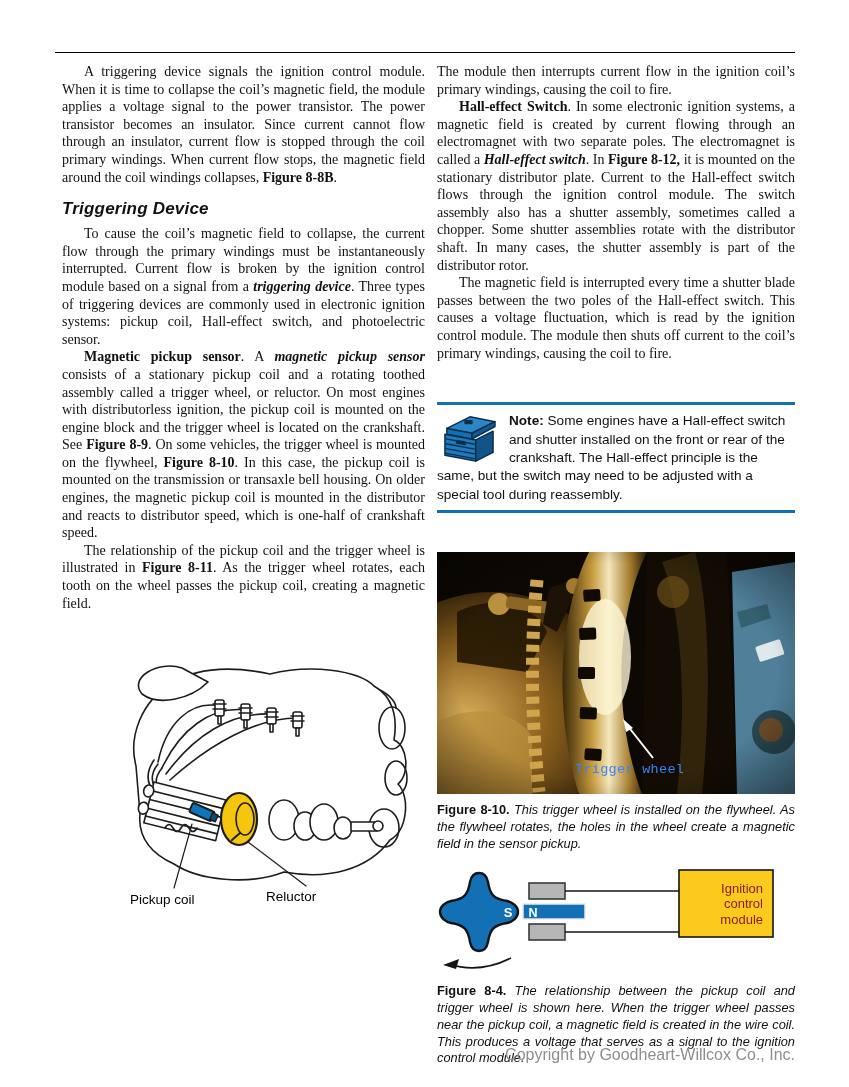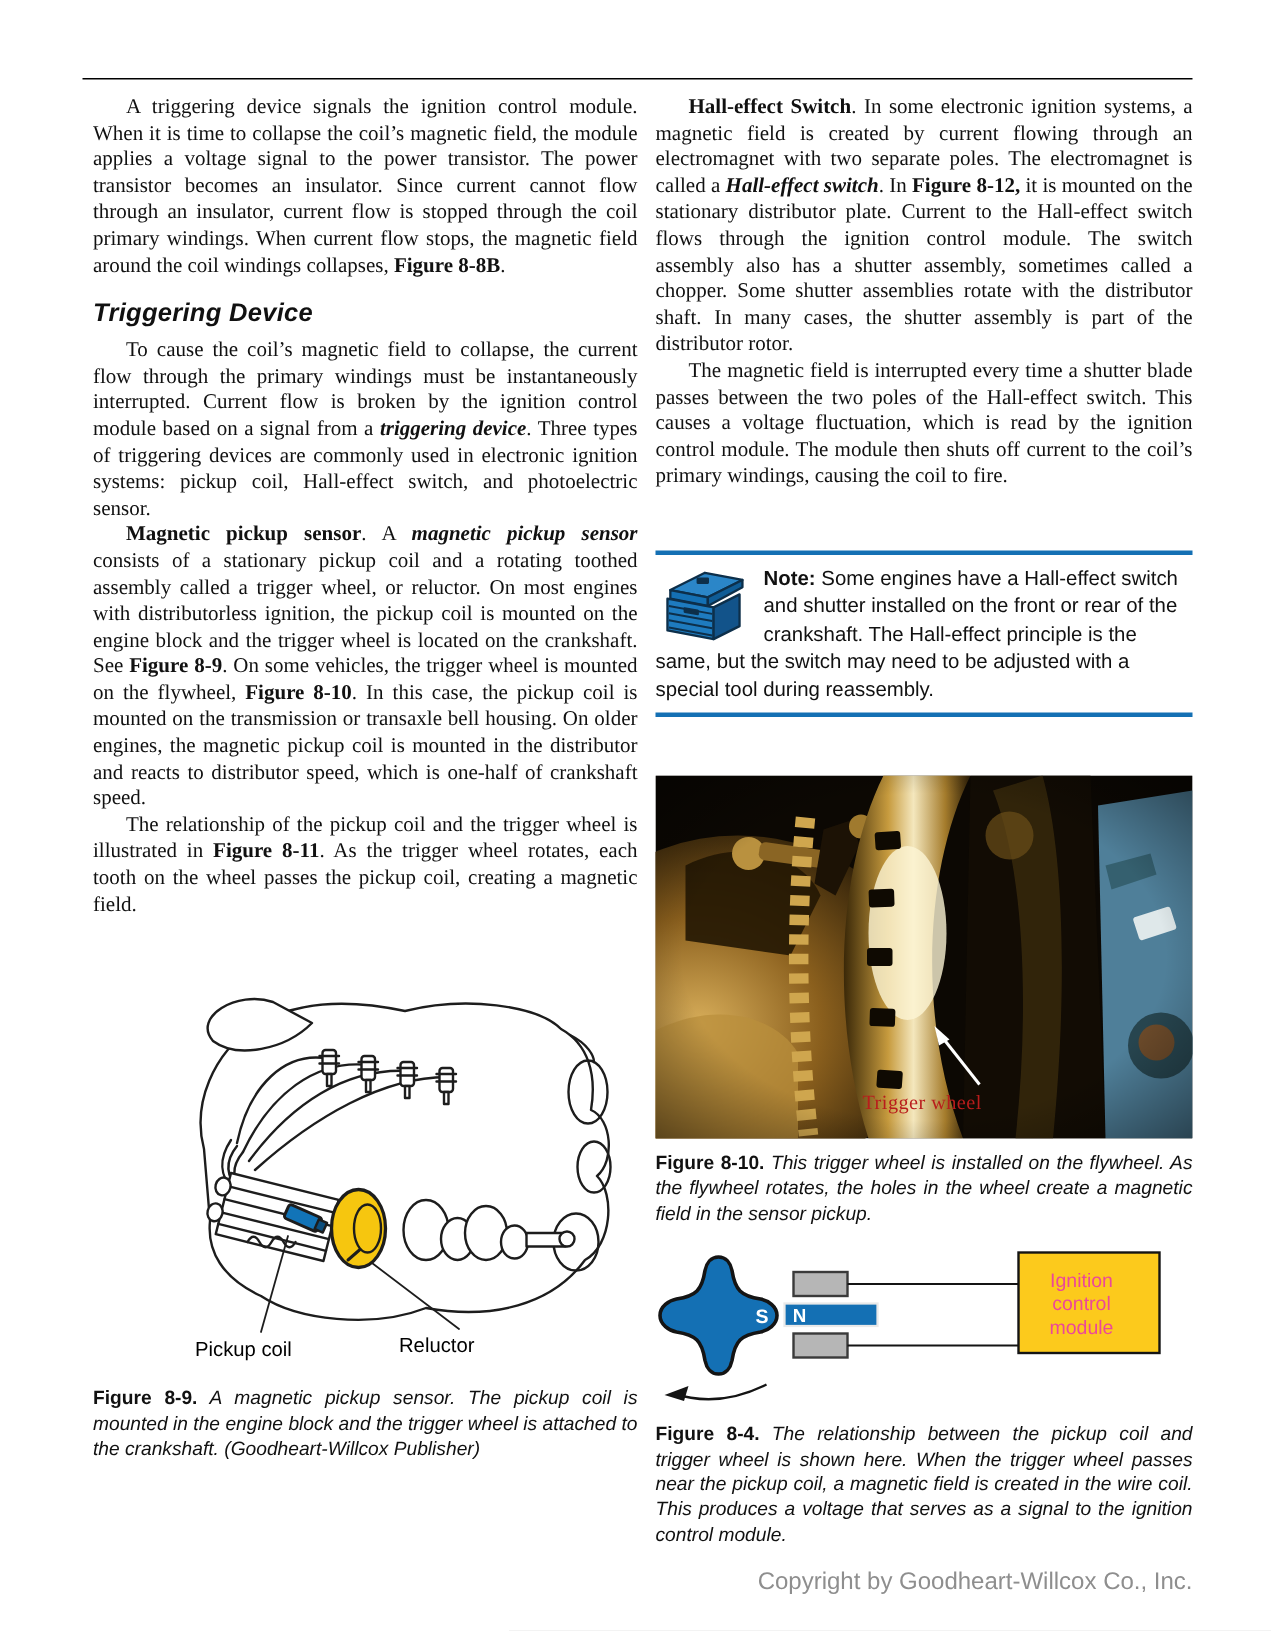--- a/index.html
+++ b/index.html
@@ -58,31 +58,31 @@
   figure{margin:0;}
   figcaption{
     font-family:"Liberation Sans", sans-serif;
     font-size:12.8px;line-height:16.9px;
     text-align:justify;
   }
   .figure-8-10{margin-top:39px;}
   .photo-wrap{position:relative;width:358px;height:242px;}
   .photo-label{
     position:absolute;left:138px;top:210px;
-    font-family:Liberation Serif, serif;
-    font-size:13.5px;color:#b91c1c;letter-spacing:.3px;
+    font-family:Liberation Mono, monospace;
+    font-size:13.5px;color:#3b82f6;letter-spacing:.3px;
   }
   .figure-8-10 figcaption{margin-top:8px;}
   .figure-8-11{margin-top:15px;}
   .diagram-wrap{position:relative;width:358px;height:106px;}
   .module-box-label{
     position:absolute;left:242px;top:13px;width:84px;
-    text-align:center;
-    font-family:"Liberation Sans", sans-serif;
-    font-size:13px;line-height:15.5px;color:#ec4899;
+    text-align:right;
+    font-family:"Liberation Sans", sans-serif;
+    font-size:13px;line-height:15.5px;color:#7f1d1d;
   }
   .figure-8-11 figcaption{margin-top:9px;}
   .figure-8-9{margin-top:30px;}
   .drawing-wrap{position:relative;width:363px;height:272px;}
   .drawing-label{
     position:absolute;
     font-family:"Liberation Sans", sans-serif;
     font-size:13.5px;color:#000000;
   }
   .label-pickup{left:68px;top:250px;}
@@ -173,25 +173,25 @@
 
               <path d="M103 186 q4 -7 8 0 q4 7 8 0 q4 -7 8 0 q4 7 8 0"></path>
 
               <path d="M130 182 L112 246" stroke-width="1.2"></path>
               <path d="M186 200 L244 244" stroke-width="1.2"></path>
             </g>
           </svg>
           <span class="drawing-label label-pickup">Pickup coil</span>
           <span class="drawing-label label-reluctor">Reluctor</span>
         </div>
-        <figcaption><span class="run-b">Figure 8-9.</span><span class="run-i"> A magnetic pickup sensor. The pickup coil is mounted in the engine block and the trigger wheel is attached to the crankshaft. (Goodheart-Willcox Publisher)</span></figcaption>
       </figure>
     </div>
 
     <div class="col col-right">
+      <p class="body-text"><span>The module then interrupts current flow in the ignition coil’s primary windings, causing the coil to fire.</span></p>
       <p class="body-text indent"><span class="run-b">Hall-effect Switch</span><span>. In some electronic ignition systems, a magnetic field is created by current flowing through an electromagnet with two separate poles. The electromagnet is called a </span><span class="run-bi">Hall-effect switch</span><span>. In </span><span class="run-b">Figure 8-12,</span><span> it is mounted on the stationary distributor plate. Current to the Hall-effect switch flows through the ignition control module. The switch assembly also has a shutter assembly, sometimes called a chopper. Some shutter assemblies rotate with the distributor shaft. In many cases, the shutter assembly is part of the distributor rotor.</span></p>
       <p class="body-text indent"><span>The magnetic field is interrupted every time a shutter blade passes between the two poles of the Hall-effect switch. This causes a voltage fluctuation, which is read by the ignition control module. The module then shuts off current to the coil’s primary windings, causing the coil to fire.</span></p>
 
       <aside class="note-box">
         <div class="note-rule"></div>
         <div class="note-content">
           <svg class="note-icon" width="60" height="50" viewBox="0 0 62 52">
             <g stroke="#0d2f4a" stroke-width="1.6" stroke-linejoin="round">
 
               <path d="M8 16 L32 4 L58 9 L34 21 Z" fill="#2b86c8"></path>

